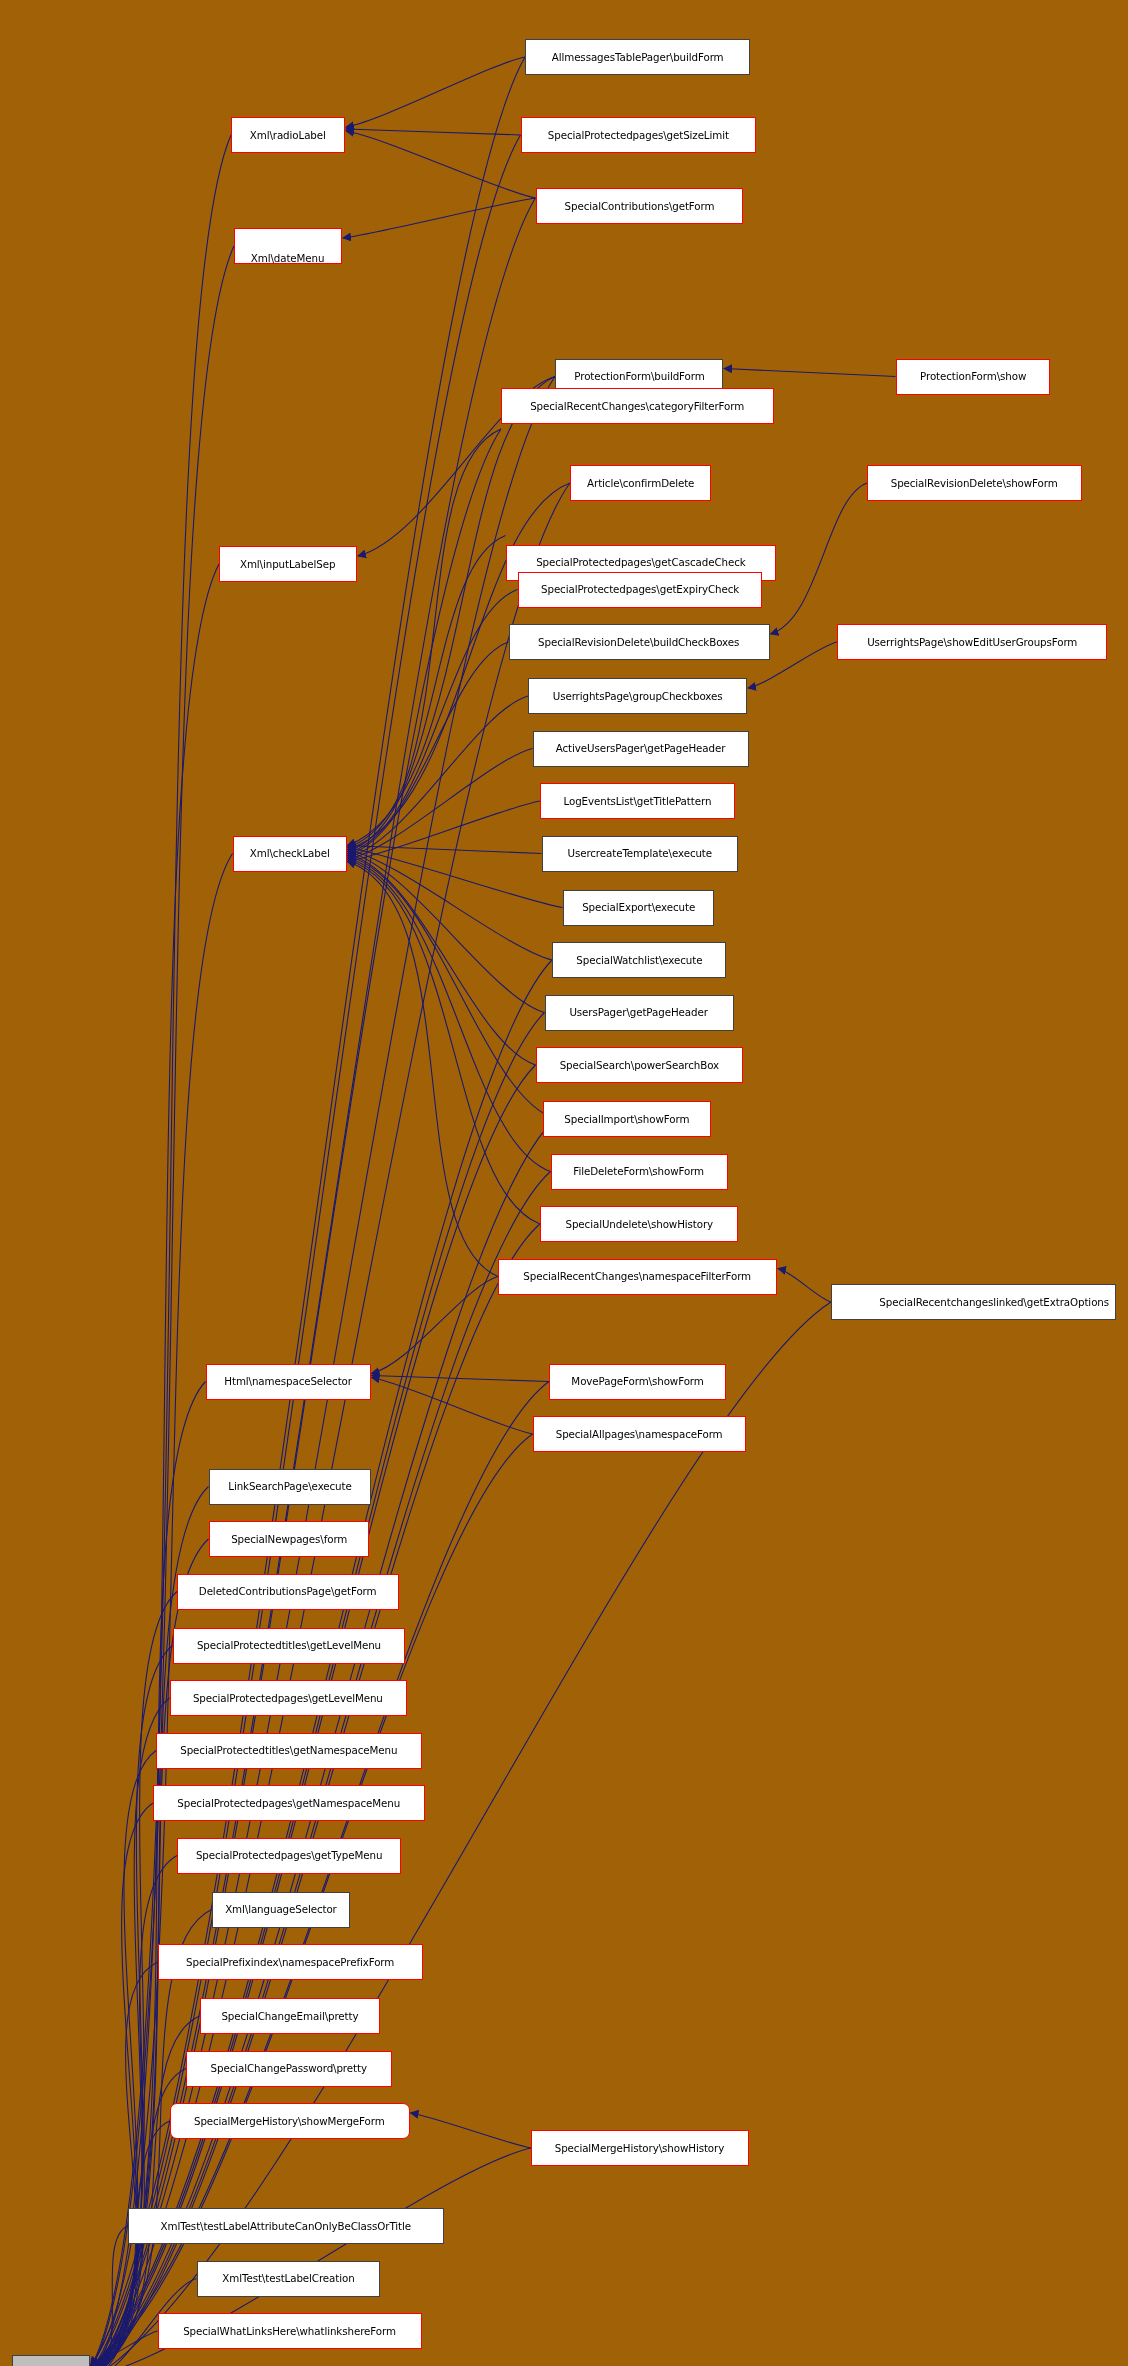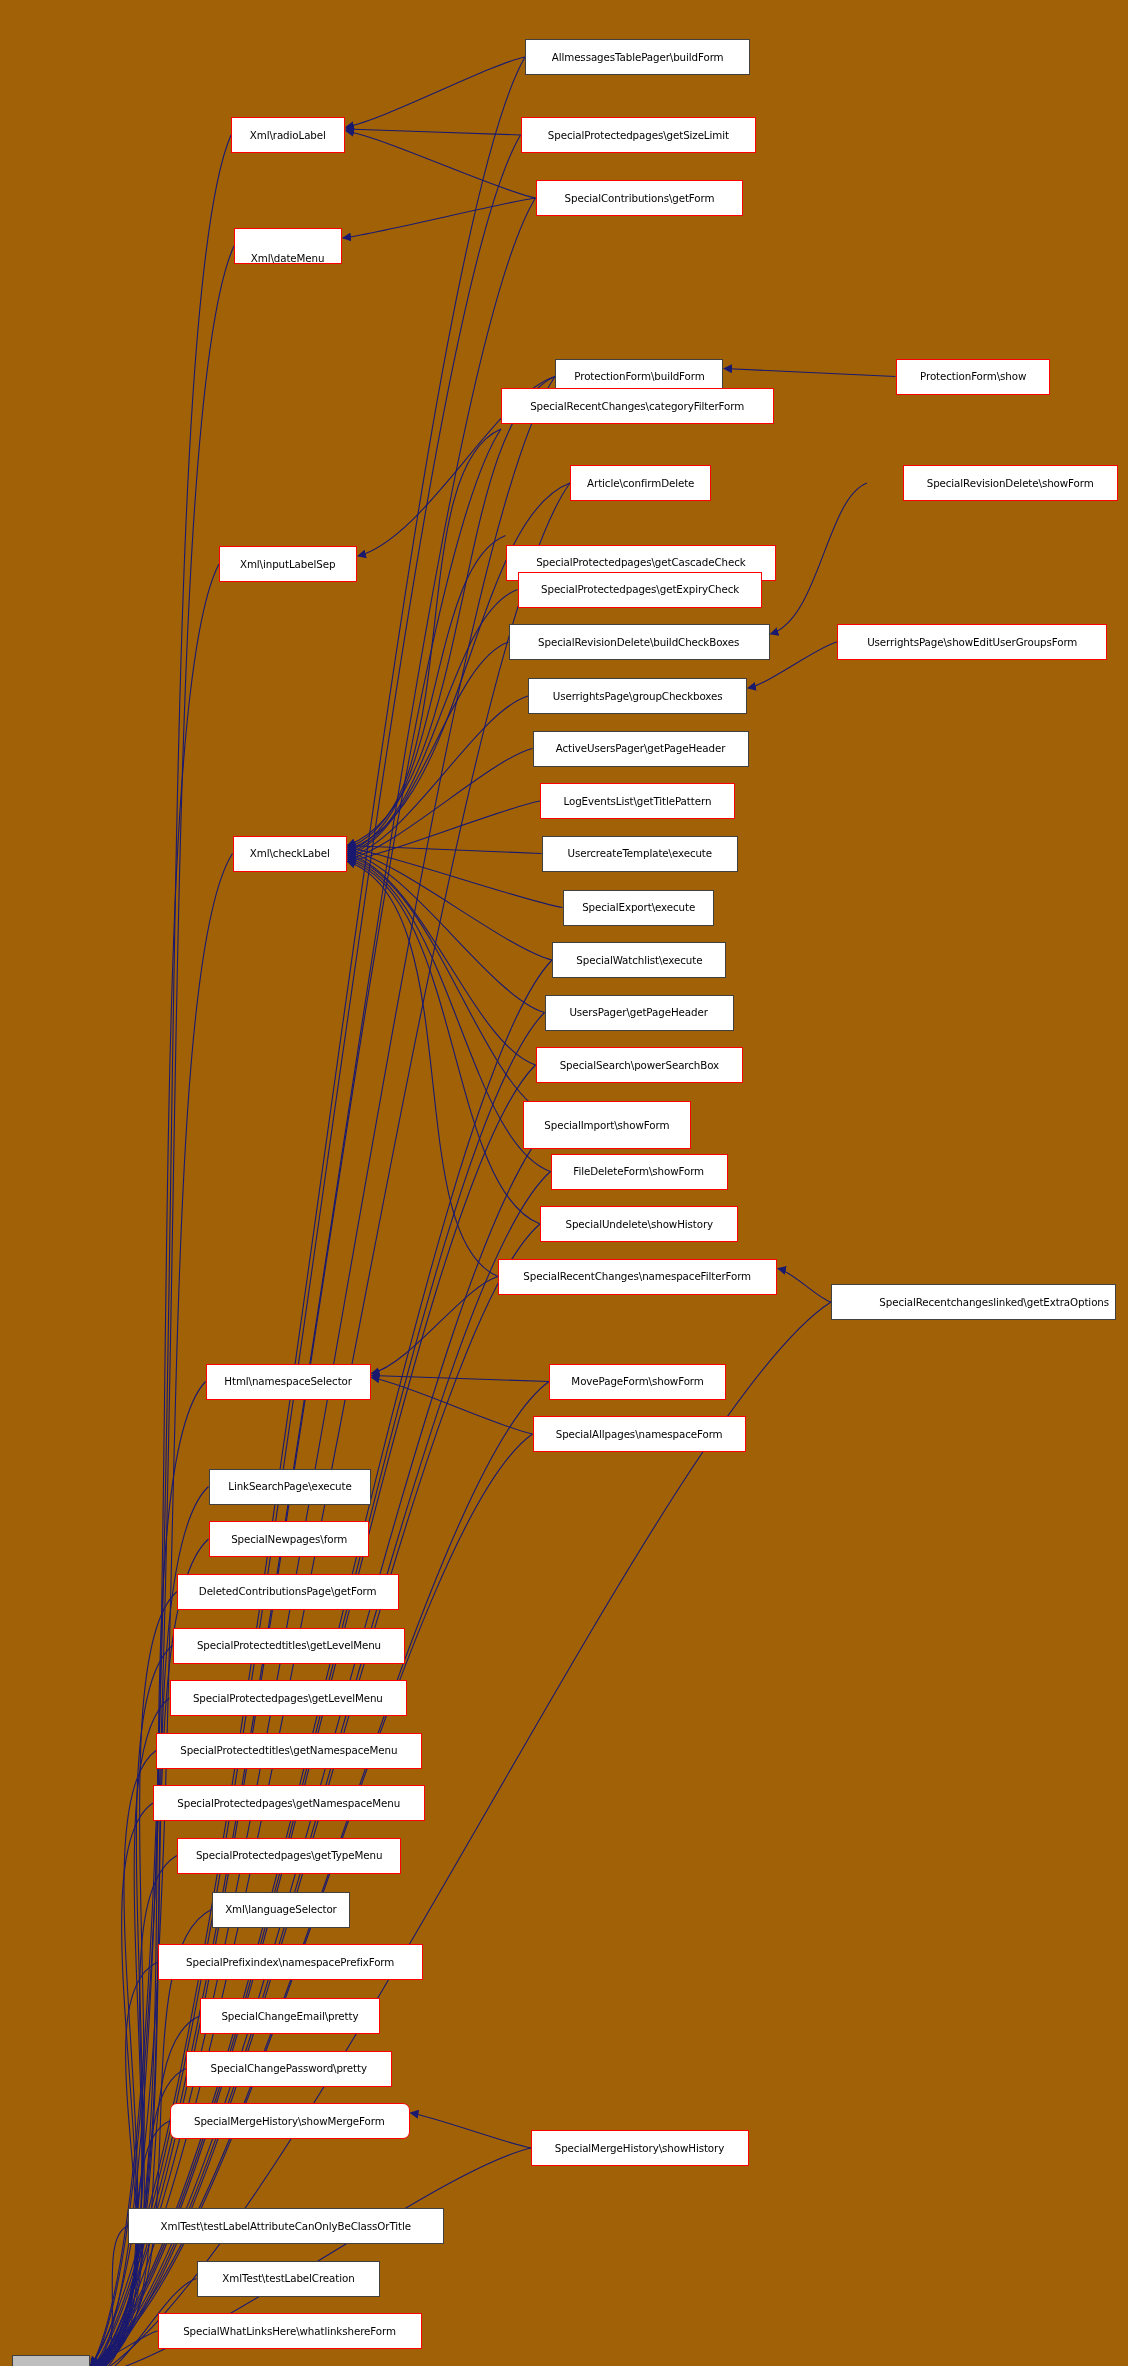--- a/index.html
+++ b/index.html
@@ -137,39 +137,39 @@
       <div class="gnode root" style="left: 12px; top: 2355px; width: 78px; height: 36px;"></div>
       <div class="gnode black" style="left: 525px; top: 39px; width: 225px; height: 36px;">
         <span class="lbl">AllmessagesTablePager\buildForm</span>
       </div>
       <div class="gnode red" style="left: 231px; top: 117px; width: 114px; height: 36px;">
         <span class="lbl">Xml\radioLabel</span>
       </div>
       <div class="gnode red" style="left: 520.5px; top: 117px; width: 235.5px; height: 36px;">
         <span class="lbl">SpecialProtectedpages\getSizeLimit</span>
       </div>
-      <div class="gnode red" style="left: 535.5px; top: 180px; width: 207px; height: 36px;">
+      <div class="gnode red" style="left: 535.5px; top: 188px; width: 207px; height: 36px;">
         <span class="lbl">SpecialContributions\getForm</span>
       </div>
       <div class="gnode red" style="left: 234px; top: 228px; width: 108px; height: 36px; align-items: flex-end;">
         <span class="lbl">Xml\dateMenu</span>
       </div>
       <div class="gnode black" style="left: 555px; top: 358.5px; width: 168px; height: 36px;">
         <span class="lbl">ProtectionForm\buildForm</span>
       </div>
       <div class="gnode red" style="left: 895.5px; top: 358.5px; width: 154.5px; height: 36px;">
         <span class="lbl">ProtectionForm\show</span>
       </div>
       <div class="gnode red" style="left: 501px; top: 388px; width: 273px; height: 36px;">
         <span class="lbl">SpecialRecentChanges\categoryFilterForm</span>
       </div>
       <div class="gnode red" style="left: 570px; top: 465px; width: 141px; height: 36px;">
         <span class="lbl">Article\confirmDelete</span>
       </div>
-      <div class="gnode red" style="left: 867px; top: 465px; width: 214.5px; height: 36px; margin-left: 36px;">
+      <div class="gnode red" style="left: 867px; top: 465px; width: 214.5px; height: 36px;">
         <span class="lbl">SpecialRevisionDelete\showForm</span>
       </div>
       <div class="gnode red" style="left: 505.5px; top: 517.5px; width: 270px; height: 36px; margin-top: 27px;">
         <span class="lbl">SpecialProtectedpages\getCascadeCheck</span>
       </div>
       <div class="gnode red" style="left: 219px; top: 546px; width: 138px; height: 36px;">
         <span class="lbl">Xml\inputLabelSep</span>
       </div>
       <div class="gnode red" style="left: 517.5px; top: 571.5px; width: 244.5px; height: 36px;">
         <span class="lbl">SpecialProtectedpages\getExpiryCheck</span>
@@ -200,21 +200,21 @@
       </div>
       <div class="gnode black" style="left: 552px; top: 942px; width: 174px; height: 36px;">
         <span class="lbl">SpecialWatchlist\execute</span>
       </div>
       <div class="gnode black" style="left: 544.5px; top: 994.5px; width: 189px; height: 36px;">
         <span class="lbl">UsersPager\getPageHeader</span>
       </div>
       <div class="gnode red" style="left: 535.5px; top: 1047px; width: 207px; height: 36px;">
         <span class="lbl">SpecialSearch\powerSearchBox</span>
       </div>
-      <div class="gnode red" style="left: 523px; top: 1101px; width: 168px; height: 48px;">
+      <div class="gnode red" style="left: 543px; top: 1101px; width: 168px; height: 36px;">
         <span class="lbl">SpecialImport\showForm</span>
       </div>
       <div class="gnode red" style="left: 550.5px; top: 1153.5px; width: 177px; height: 36px;">
         <span class="lbl">FileDeleteForm\showForm</span>
       </div>
       <div class="gnode red" style="left: 540px; top: 1206px; width: 198px; height: 36px;">
         <span class="lbl">SpecialUndelete\showHistory</span>
       </div>
       <div class="gnode red" style="left: 498px; top: 1258.5px; width: 279px; height: 36px;">
         <span class="lbl">SpecialRecentChanges\namespaceFilterForm</span>

